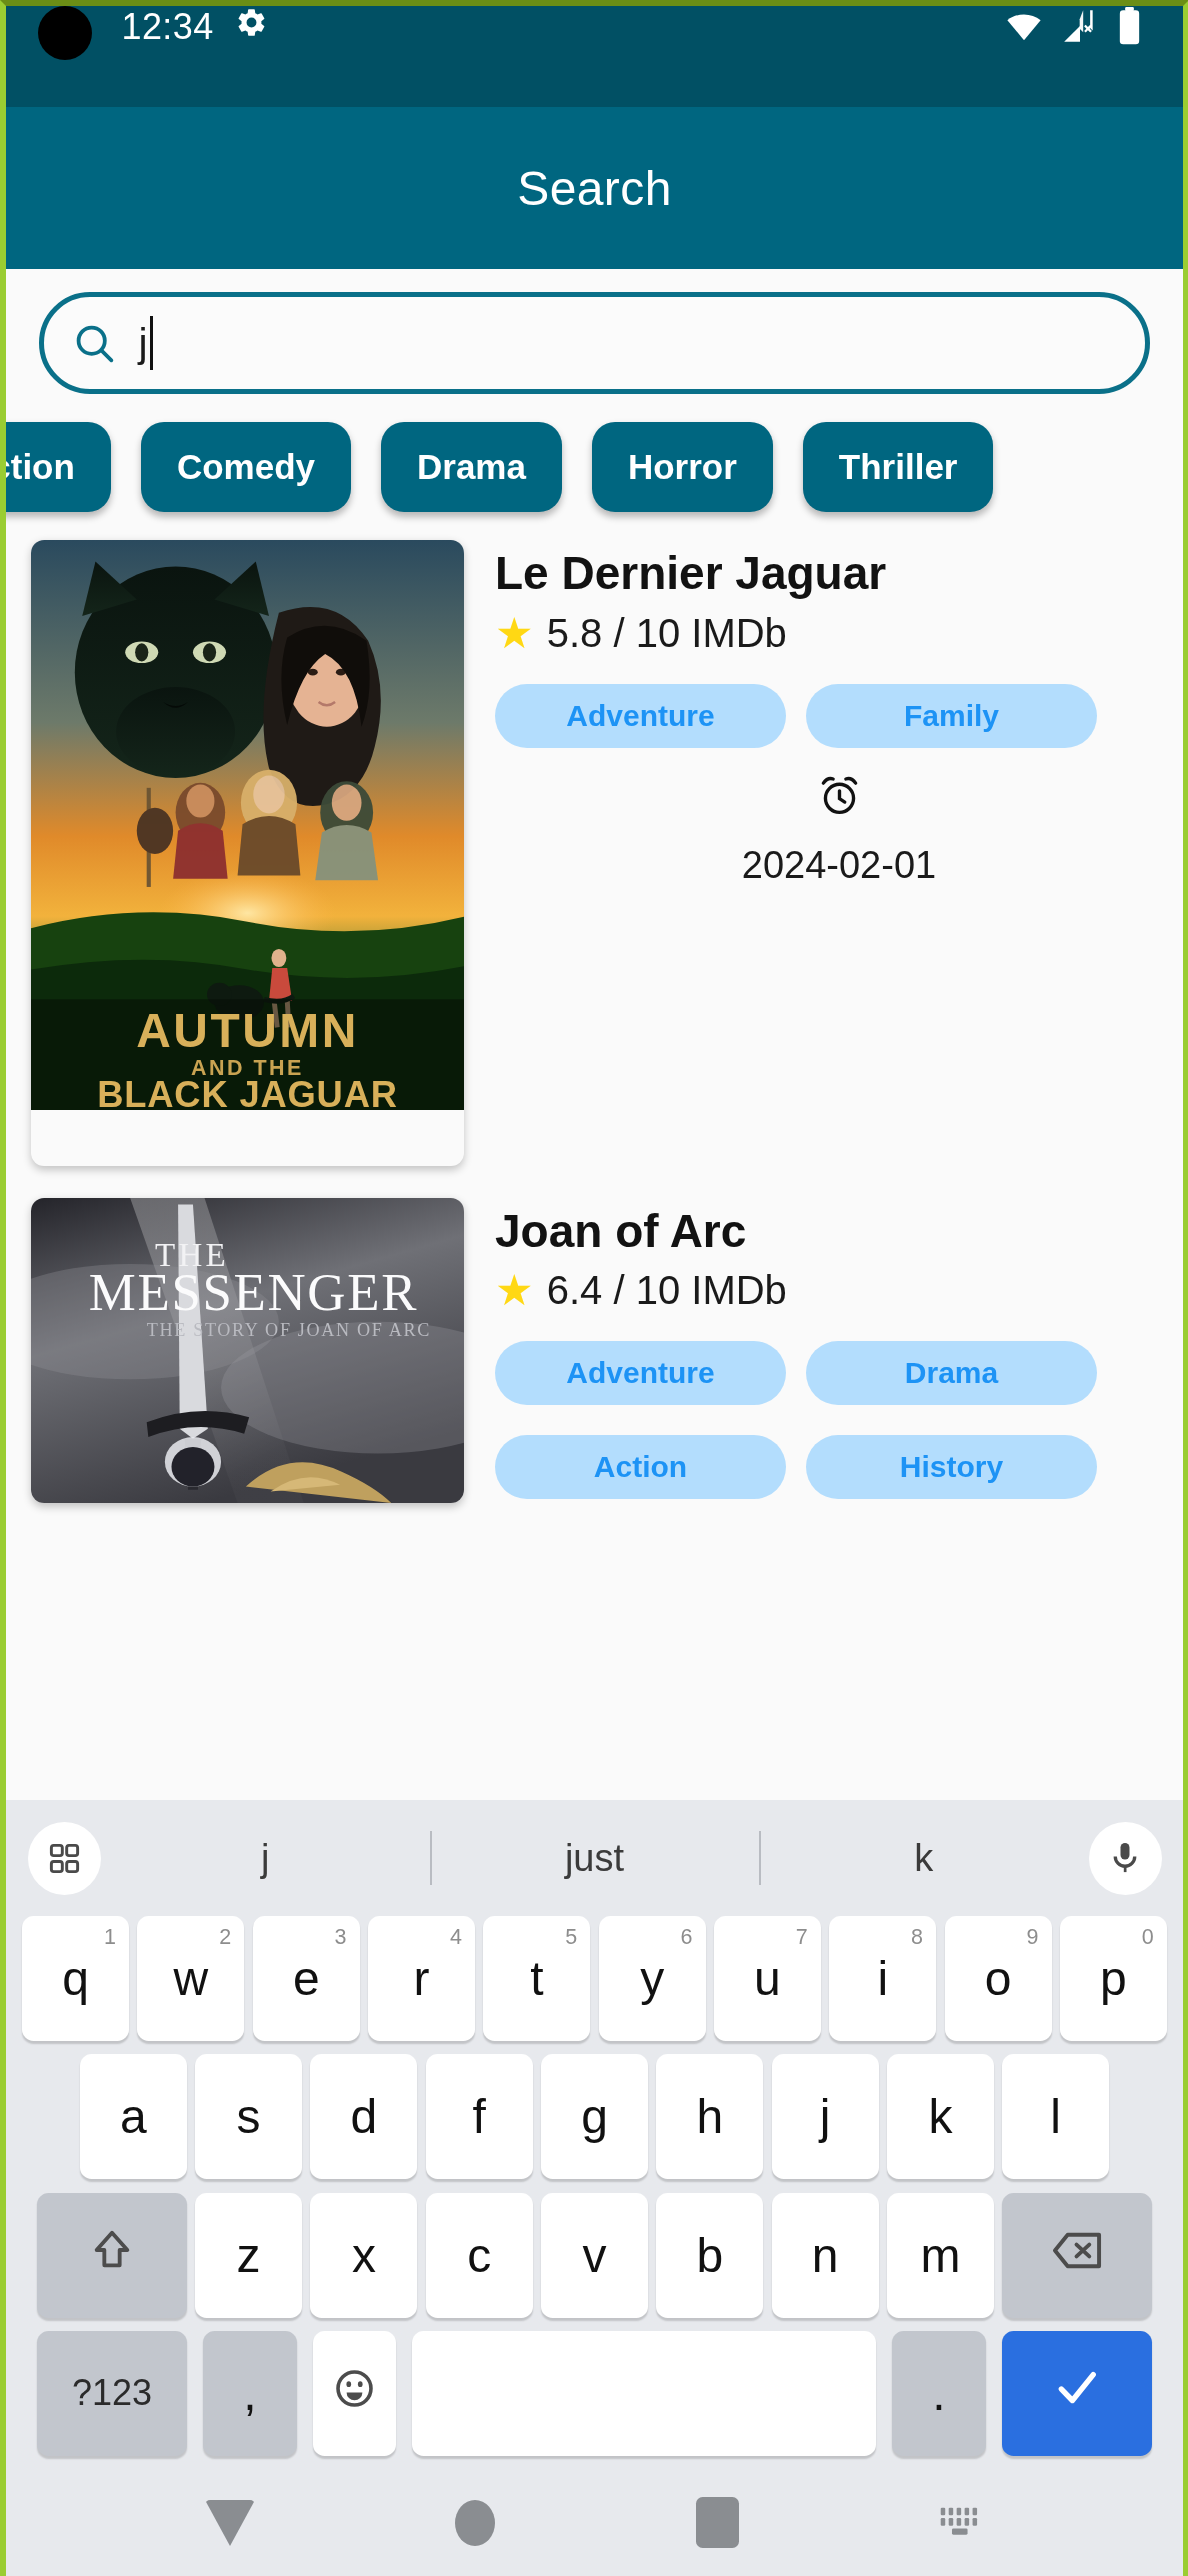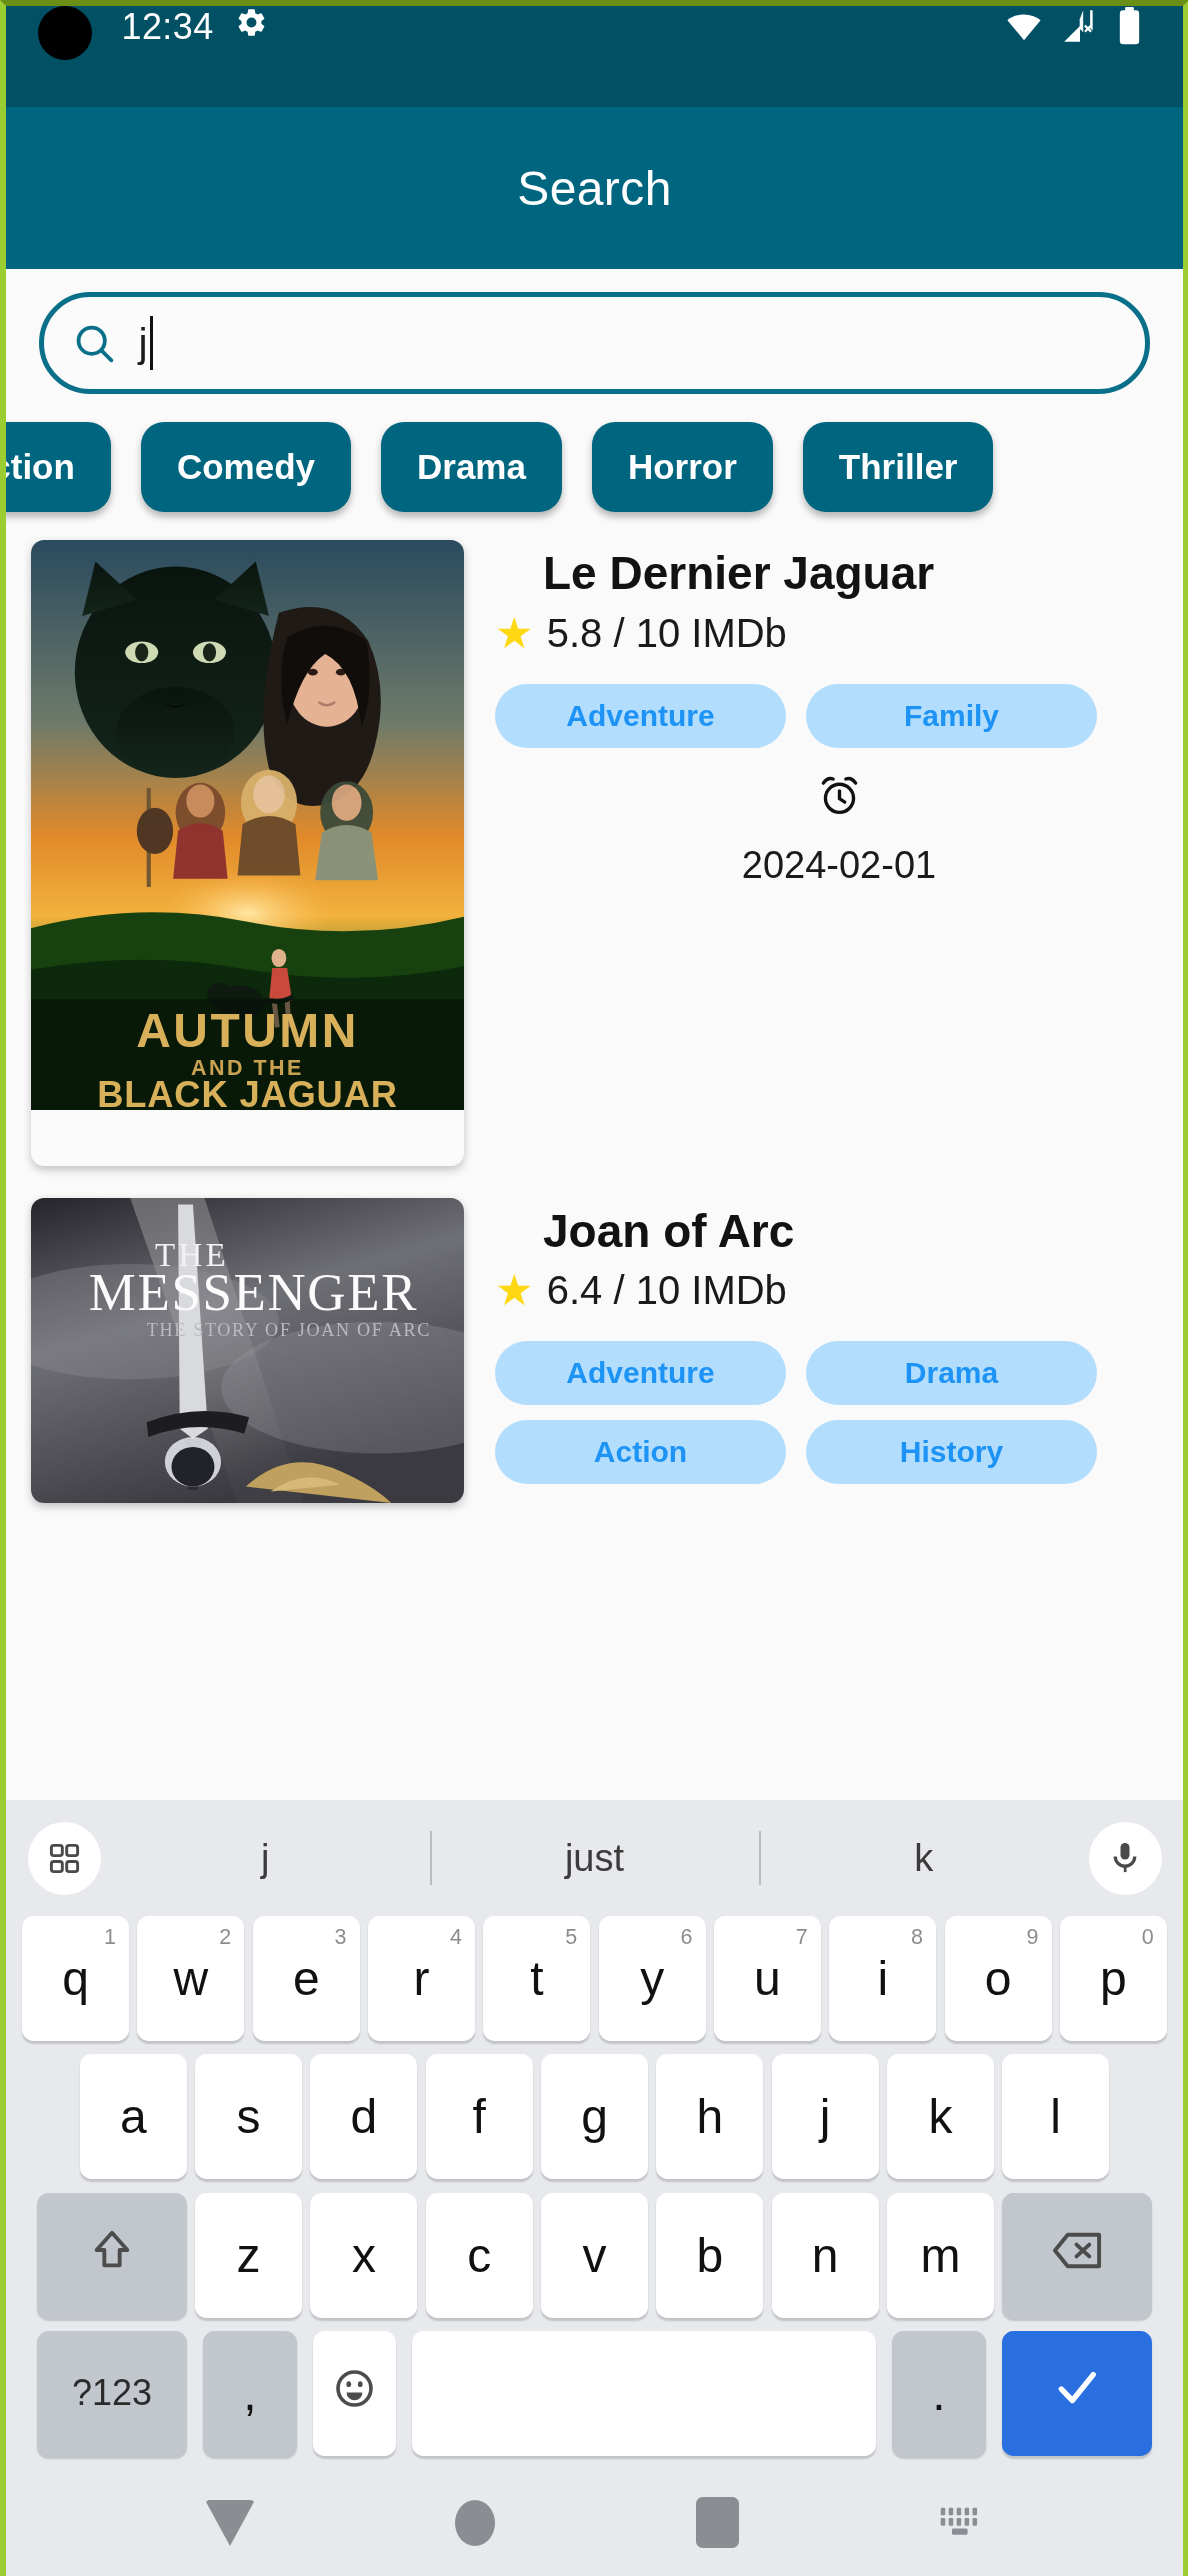--- a/index.html
+++ b/index.html
@@ -77,27 +77,27 @@
   }
   .poster {
     width: 433px; flex: 0 0 auto; border-radius: 13.2px; overflow: hidden;
     box-shadow: 0 3.3px 8.3px rgba(0,0,0,0.22); position: relative;
   }
   .poster.p1 { height: 626px; }
   .poster.p2 { height: 305px; }
   .movie-info { flex: 1; padding-left: 31px; padding-top: 8.3px; min-width: 0; }
   .movie-title {
     font-size: 46px; font-weight: 700; color: #121212;
-    margin-bottom: 11.6px; line-height: 1.1; margin-left: 48px;
+    margin-bottom: 11.6px; line-height: 1.1;
   }
   .rating-row { display: flex; align-items: center; gap: 13.2px; margin-bottom: 28px; }
   .star { font-size: 43px; color: #ffd814; line-height: 1; }
   .rating-text { font-size: 40px; color: #1a1a1a; }
   .genre-grid {
-    display: flex; flex-wrap: wrap; gap: 15px 20px; margin-bottom: 25px;
+    display: flex; flex-wrap: wrap; gap: 30px 20px; margin-bottom: 25px;
     max-width: 611px;
   }
   .genre-pill {
     background: #b3ddfd; color: #1d93f5; font-size: 30px; font-weight: 700;
     border-radius: 33px; padding: 15px 0; text-align: center;
     width: 291px; flex: 0 0 auto;
   }
   .date-row { display: flex; align-items: center; gap: 23px; flex-direction: column; }
   .date-text { font-size: 38px; color: #1a1a1a; }
 

